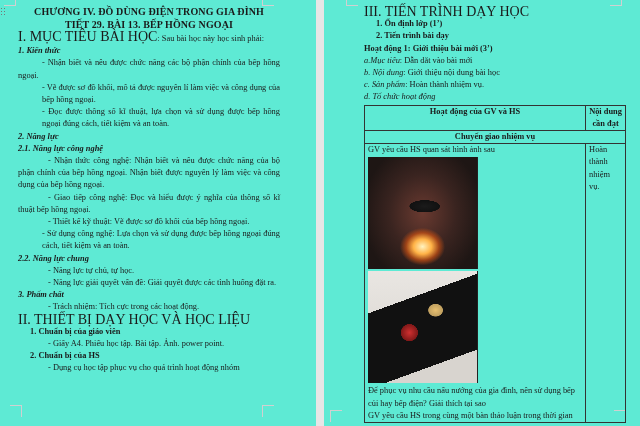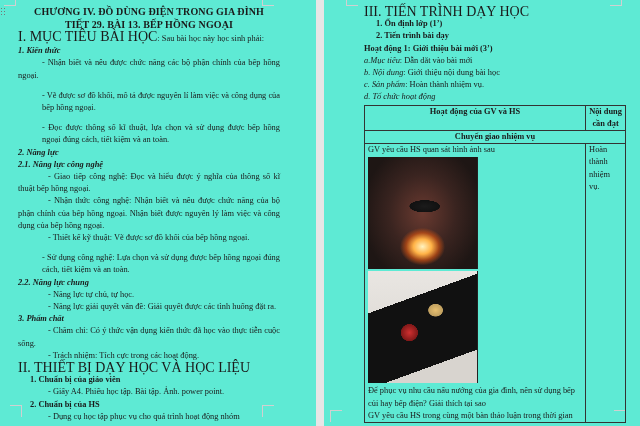--- a/index.html
+++ b/index.html
@@ -22,21 +22,21 @@
   .content { position: absolute; font-size: 8.4px; line-height: 12.2px; }
   #left-content { left: 18px; top: 5px; width: 262px; }
   #right-content { left: 40px; top: 6px; width: 262px; }
 
   .title { text-align: center; font-weight: bold; font-size: 10px; line-height: 13px; letter-spacing: 0.1px; }
   .h1 { font-weight: normal; font-size: 14px; }
   .h2 { font-weight: bold; font-style: italic; }
   .p { text-align: justify; }
   .ind1 { text-indent: 24px; }
   .ind2 { text-indent: 30px; }
-  .pad1 { padding-left: 24px; margin-top: 8px; }
+  .pad1 { padding-left: 24px; }
   .pad2 { padding-left: 30px; }
   .sub { font-weight: bold; padding-left: 12px; }
   .it { font-style: italic; }
   .b { font-weight: bold; }
 
   table.act { border-collapse: collapse; width: 262px; margin-top: 1px; font-size: 8.4px; line-height: 12.2px; }
   table.act td { border: 1px solid #333; vertical-align: top; padding: 0 3px; }
   table.act th { border: 1px solid #333; font-weight: bold; text-align: center; padding: 0 2px; vertical-align: top; }
   .col-main { width: 222px; }
   .col-side { width: 40px; }
@@ -75,31 +75,30 @@
     <div>
       <span class="h1">I. MỤC TIÊU BÀI HỌC</span><span>: Sau bài học này học sinh phải:</span>
     </div>
     <div class="h2">1. Kiến thức</div>
     <div class="p ind1">- Nhận biết và nêu được chức năng các bộ phận chính của bếp hồng ngoại.</div>
     <div class="p pad1">- Vẽ được sơ đồ khối, mô tả được nguyên lí làm việc và công dụng của bếp hồng ngoại.</div>
     <div class="p pad1">- Đọc được thông số kĩ thuật, lựa chọn và sử dụng được bếp hồng ngoại đúng cách, tiết kiệm và an toàn.</div>
 
     <div class="h2">2. Năng lực</div>
     <div class="h2">2.1. Năng lực công nghệ</div>
+    <div class="p ind2">- Nhận thức công nghệ: Nhận biết và nêu được chức năng của bộ phận chính của bếp hồng ngoại. Nhận biết được nguyên lý làm việc và công dụng của bếp hồng ngoại.</div>
     <div class="p ind2">- Giao tiếp công nghệ: Đọc và hiểu được ý nghĩa của thông số kĩ thuật bếp hồng ngoại.</div>
-    <div class="p ind2">- Nhận thức công nghệ: Nhận biết và nêu được chức năng của bộ phận chính của bếp hồng ngoại. Nhận biết được nguyên lý làm việc và công dụng của bếp hồng ngoại.</div>
     <div class="p pad2">- Thiết kế kỹ thuật: Vẽ được sơ đồ khối của bếp hồng ngoại.</div>
     <div class="p pad1">- Sử dụng công nghệ:  Lựa chọn và sử dụng được bếp hồng ngoại đúng cách, tiết kiệm và an toàn.</div>
 
     <div class="h2">2.2. Năng lực chung</div>
     <div class="p pad2">- Năng lực tự chủ, tự học.</div>
     <div class="p pad2">- Năng lực giải quyết vấn đề: Giải quyết được các tình huống đặt ra.</div>
 
     <div class="h2">3. Phẩm chất</div>
-    <div class="p ind2">- Chăm chỉ: Có ý thức vận dụng kiến thức đã học vào thực tiễn cuộc sống.</div>
     <div class="p pad2">- Trách nhiệm: Tích cực trong các hoạt động.</div>
 
     <div class="h1">II. THIẾT BỊ DẠY HỌC VÀ HỌC LIỆU</div>
     <div class="sub">1. Chuẩn bị của giáo viên</div>
     <div class="p pad2">- Giấy A4. Phiếu học tập. Bài tập. Ảnh. power point.</div>
     <div class="sub">2. Chuẩn bị của HS</div>
     <div class="p pad2">- Dụng cụ học tập phục vụ cho quá trình hoạt động nhóm</div>
 
   </div>
 </div>

